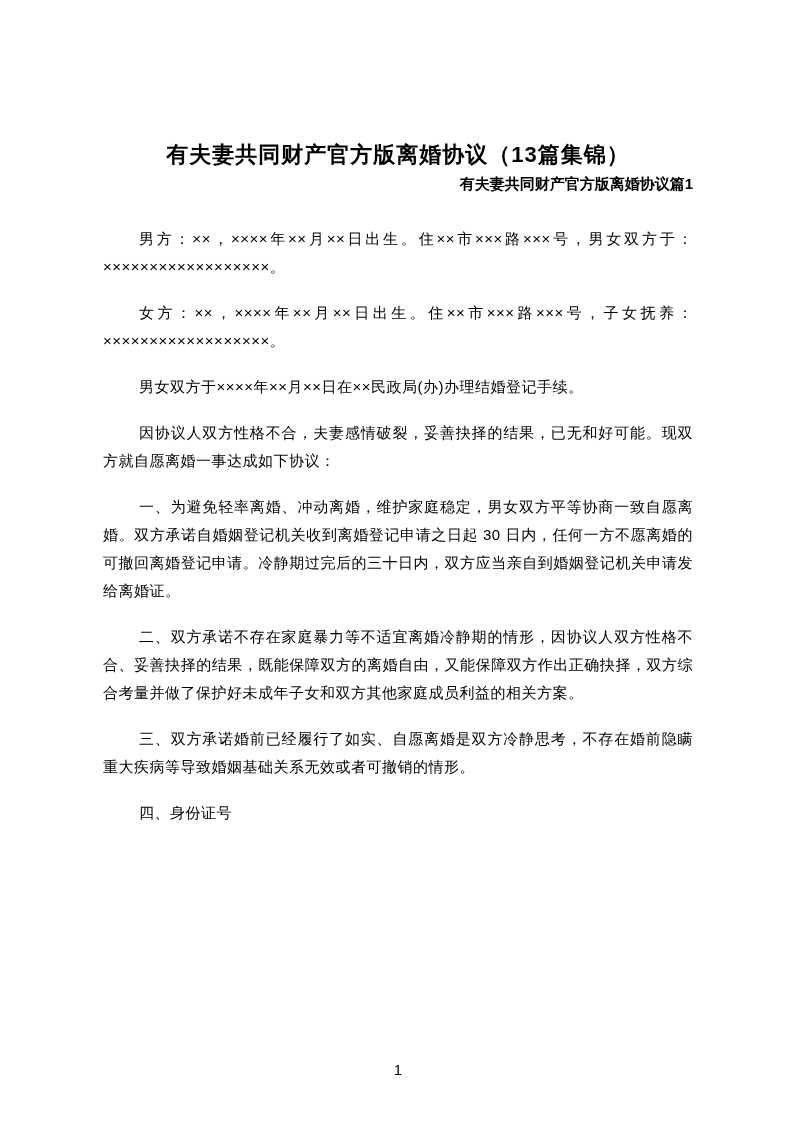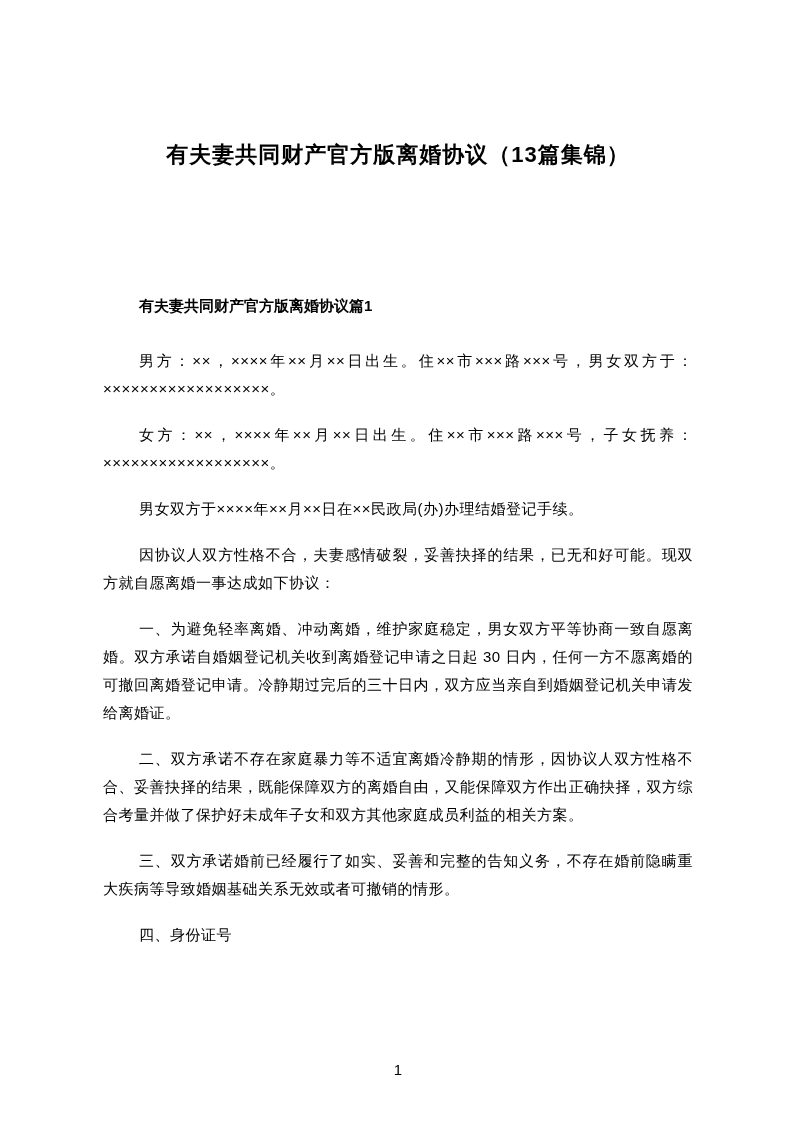--- a/index.html
+++ b/index.html
@@ -19,30 +19,30 @@
     display: flex;
     flex-direction: column;
     overflow: hidden;
   }
 
   .doc-title {
     font-size: 22px;
     font-weight: bold;
     text-align: center;
     letter-spacing: 1px;
-    margin-bottom: 122px;
     line-height: 30px;
   }
 
   .section-heading {
     font-size: 15px;
     font-weight: bold;
     text-indent: 2.4em;
     line-height: 28px;
     margin-bottom: 27px;
+    text-align: right;
   }
 
   .para {
     font-size: 15px;
     line-height: 28px;
     text-indent: 2.4em;
     text-align: justify;
     margin-bottom: 18px;
     letter-spacing: 0.5px;
   }
@@ -68,19 +68,19 @@
   <p class="para">女方：××，××××年××月××日出生。住××市×××路×××号，子女抚养：××××××××××××××××××。</p>
 
   <p class="para">男女双方于××××年××月××日在××民政局(办)办理结婚登记手续。</p>
 
   <p class="para">因协议人双方性格不合，夫妻感情破裂，妥善抉择的结果，已无和好可能。现双方就自愿离婚一事达成如下协议：</p>
 
   <p class="para">一、为避免轻率离婚、冲动离婚，维护家庭稳定，男女双方平等协商一致自愿离婚。双方承诺自婚姻登记机关收到离婚登记申请之日起 30 日内，任何一方不愿离婚的可撤回离婚登记申请。冷静期过完后的三十日内，双方应当亲自到婚姻登记机关申请发给离婚证。</p>
 
   <p class="para">二、双方承诺不存在家庭暴力等不适宜离婚冷静期的情形，因协议人双方性格不合、妥善抉择的结果，既能保障双方的离婚自由，又能保障双方作出正确抉择，双方综合考量并做了保护好未成年子女和双方其他家庭成员利益的相关方案。</p>
 
-  <p class="para">三、双方承诺婚前已经履行了如实、妥善和完整的告知义务，不存在婚前隐瞒重大疾病等导致婚姻基础关系无效或者可撤销的情形。</p>
+  <p class="para">三、双方承诺婚前已经履行了如实、自愿离婚是双方冷静思考，不存在婚前隐瞒重大疾病等导致婚姻基础关系无效或者可撤销的情形。</p>
 
   <p class="para">四、身份证号</p>
 
   <div class="page-number">1</div>
 
 </div>
 
 </body></html>

